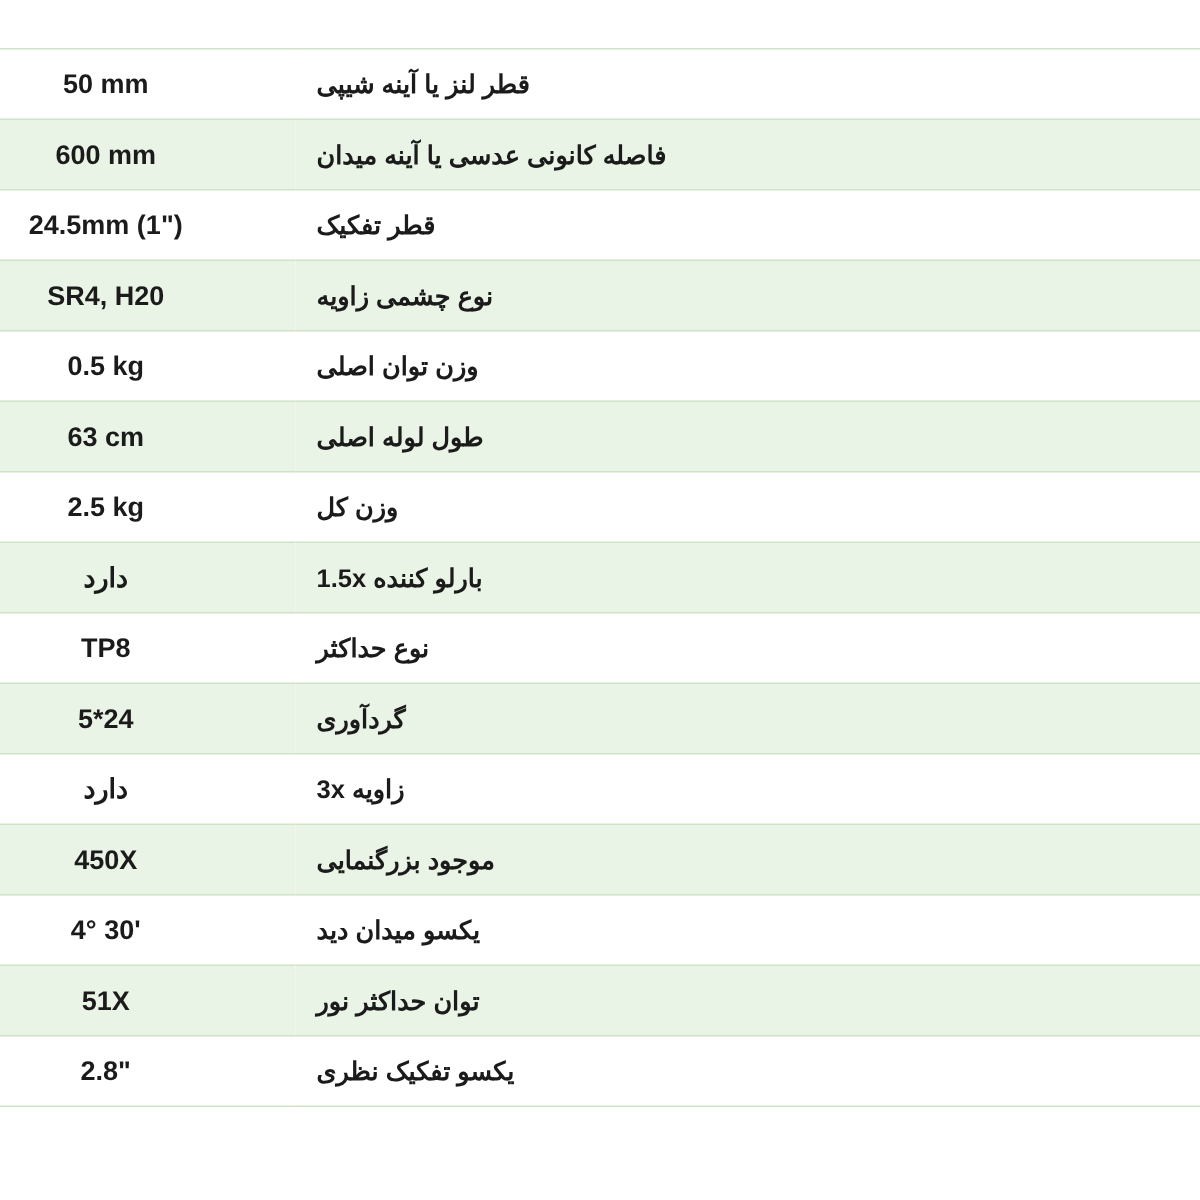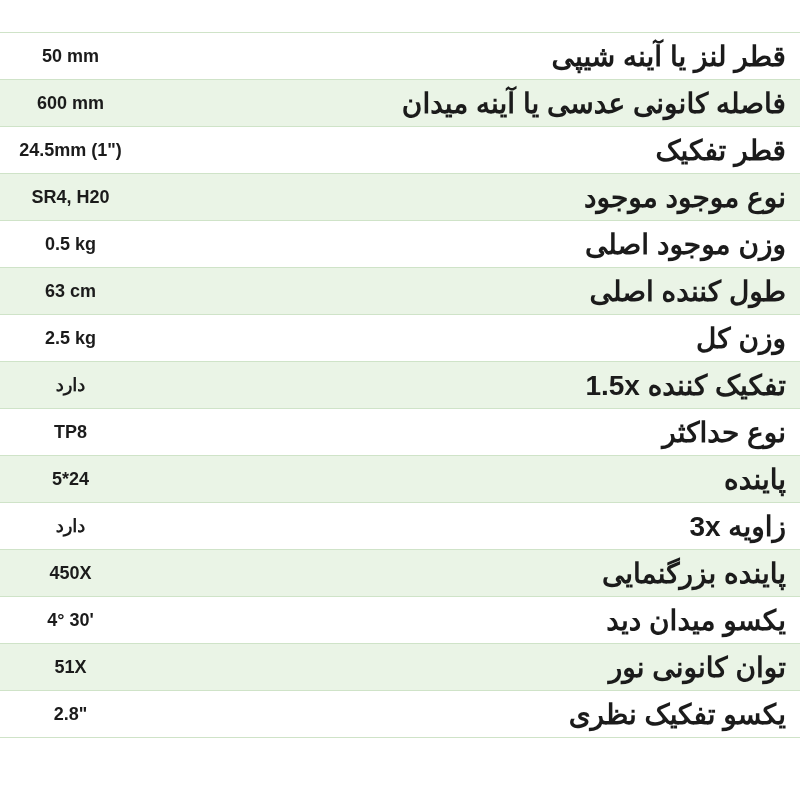--- a/index.html
+++ b/index.html
@@ -31,22 +31,22 @@
   }
   table.spec td {
     border-top: 1px solid #cfe3c8;
     border-bottom: 1px solid #cfe3c8;
     padding: 0 14px;
     vertical-align: middle;
     color: #1b1b1b;
   }
   td.label {
     width: 575px;
-    text-align: right;
-    font-size: 28px;
+    text-align: left;
+    font-size: 17px;
     font-weight: bold;
     letter-spacing: 0;
     direction: rtl;
     margin-top: 36px;
   }
   td.value {
     width: 225px;
     text-align: center;
     font-size: 18px;
     font-weight: bold;
@@ -71,61 +71,61 @@
       </tr>
       <tr class="alt">
         <td class="label">فاصله کانونی عدسی یا آینه میدان</td>
         <td class="value">600 mm</td>
       </tr>
       <tr class="plain">
         <td class="label">قطر تفکیک</td>
         <td class="value">24.5mm (1")</td>
       </tr>
       <tr class="alt">
-        <td class="label">نوع موجود موجود</td>
+        <td class="label">نوع چشمی زاویه</td>
         <td class="value">SR4, H20</td>
       </tr>
       <tr class="plain">
-        <td class="label">وزن موجود اصلی</td>
+        <td class="label">وزن توان اصلی</td>
         <td class="value">0.5 kg</td>
       </tr>
       <tr class="alt">
-        <td class="label">طول کننده اصلی</td>
+        <td class="label">طول لوله اصلی</td>
         <td class="value">63 cm</td>
       </tr>
       <tr class="plain">
         <td class="label">وزن کل</td>
         <td class="value">2.5 kg</td>
       </tr>
       <tr class="alt">
-        <td class="label">تفکیک کننده 1.5x</td>
+        <td class="label">بارلو کننده 1.5x</td>
         <td class="value">دارد</td>
       </tr>
       <tr class="plain">
         <td class="label">نوع حداکثر</td>
         <td class="value">TP8</td>
       </tr>
       <tr class="alt">
-        <td class="label">پاینده</td>
+        <td class="label">گردآوری</td>
         <td class="value">5*24</td>
       </tr>
       <tr class="plain">
         <td class="label">زاویه 3x</td>
         <td class="value">دارد</td>
       </tr>
       <tr class="alt">
-        <td class="label">پاینده بزرگنمایی</td>
+        <td class="label">موجود بزرگنمایی</td>
         <td class="value">450X</td>
       </tr>
       <tr class="plain">
         <td class="label">یکسو میدان دید</td>
         <td class="value">4° 30'</td>
       </tr>
       <tr class="alt">
-        <td class="label">توان کانونی نور</td>
+        <td class="label">توان حداکثر نور</td>
         <td class="value">51X</td>
       </tr>
       <tr class="plain">
         <td class="label">یکسو تفکیک نظری</td>
         <td class="value">2.8"</td>
       </tr>
     </tbody>
   </table>
 </div>
 

